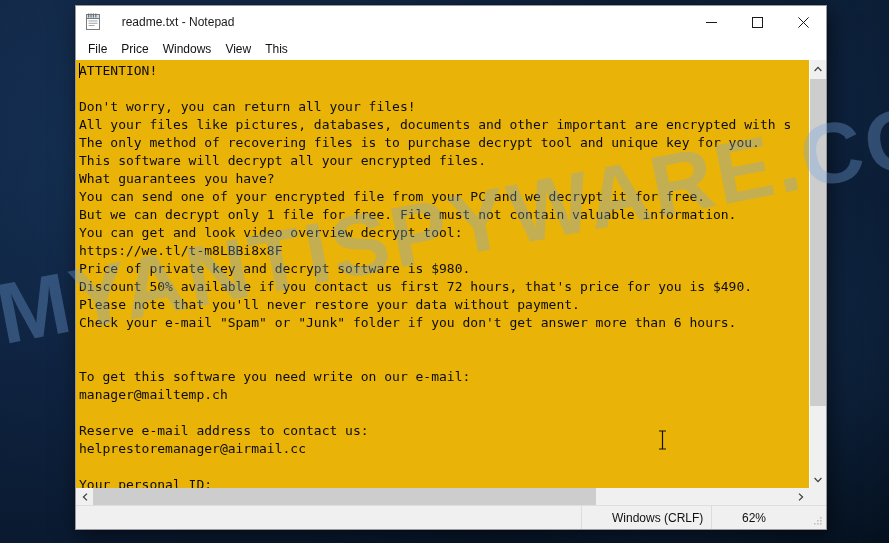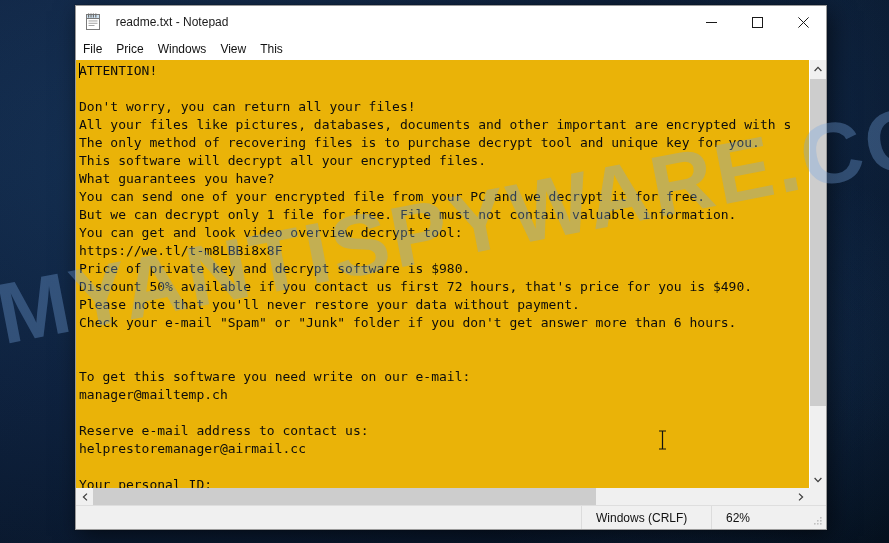--- a/index.html
+++ b/index.html
@@ -53,20 +53,21 @@
     flex-direction: column;
     z-index: 20;
   }
   .titlebar {
     height: 32px;
     background: #ffffff;
     display: flex;
     align-items: center;
     flex: 0 0 32px;
     position: relative;
+    gap: 6px;
   }
   .title-icon {
     width: 18px; height: 18px;
     margin-left: 8px; margin-right: 7px;
     flex: 0 0 18px;
   }
   .title-text {
     font-size: 12px;
     color: #1a1a1a;
     line-height: 1;
@@ -81,20 +82,21 @@
     cursor: default;
   }
 
   
   .menubar {
     height: 21px;
     flex: 0 0 21px;
     background: #ffffff;
     display: flex;
     align-items: center;
+    padding-left: 5px;
   }
   .menu-item {
     font-size: 12px;
     color: #111;
     padding: 2px 7px;
     line-height: 14px;
     cursor: default;
     white-space: nowrap;
   }
 
@@ -207,21 +209,21 @@
     justify-content: flex-end;
     font-size: 12px;
     color: #111;
     position: relative;
   }
   .status-cell {
     height: 100%;
     display: flex;
     align-items: center;
     border-left: 1px solid #dcdcdc;
-    padding-left: 14px;
+    padding-left: 30px;
     white-space: nowrap;
   }
   .status-cell.c1 { width: 130px; }
   .status-cell.c2 { width: 125px; }
   .status-cell.c3 { width: 115px; }
   .grip {
     position: absolute;
     right: 3px; bottom: 3px;
     width: 11px; height: 11px;
     opacity: 0.45;

